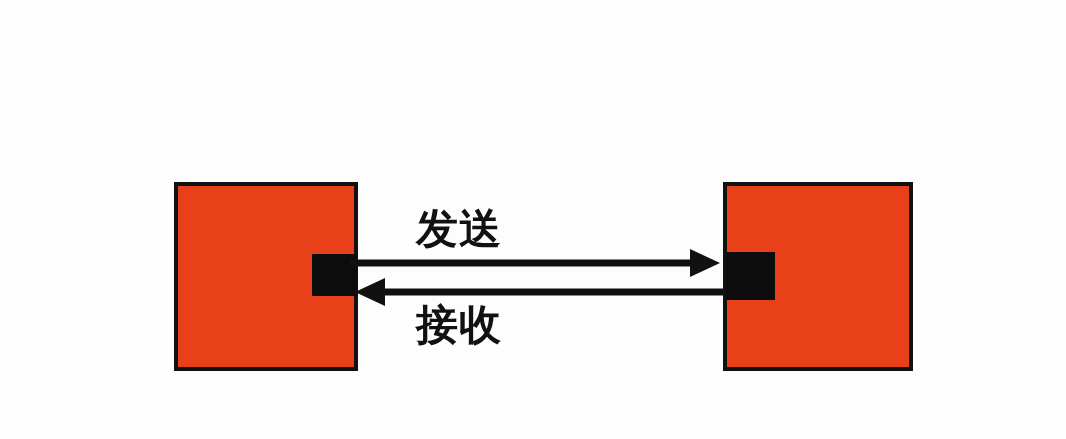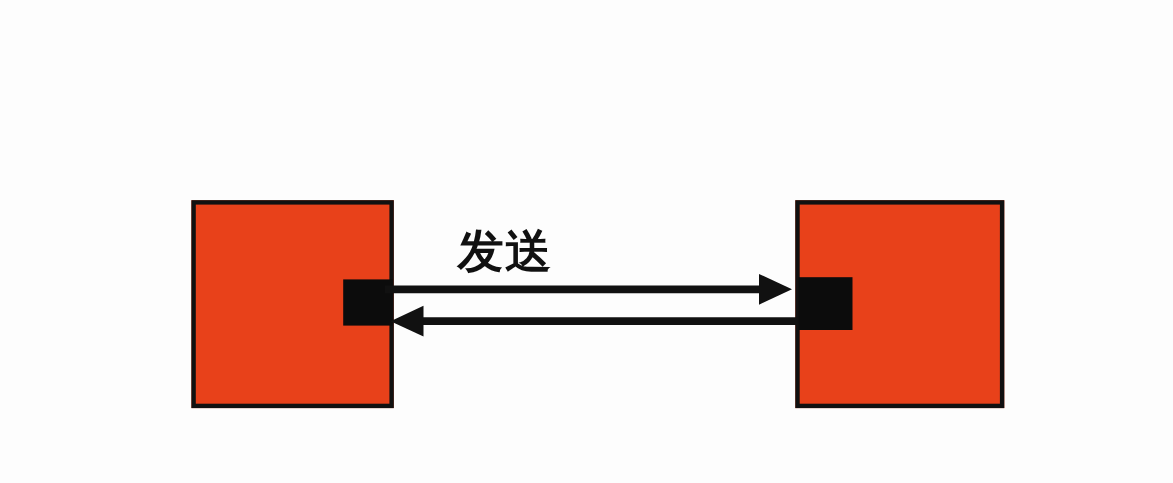--- a/index.html
+++ b/index.html
@@ -121,14 +121,15 @@
     <polygon points="340,4 370,18 340,32" fill="#111111"></polygon>
   </svg>
 
   <svg class="arrow-svg" id="arrow-receive-wrap" viewBox="0 0 370 36" aria-hidden="true">
     <line x1="22" y1="18" x2="370" y2="18" stroke="#111111" stroke-width="7"></line>
     <polygon points="30,4 0,18 30,32" fill="#111111"></polygon>
   </svg>
 
   <div class="arrow-label" id="label-send">发送</div>
 
+  <div class="arrow-label" id="label-receive">接收</div>
 
 </div>
 
 </body></html>

